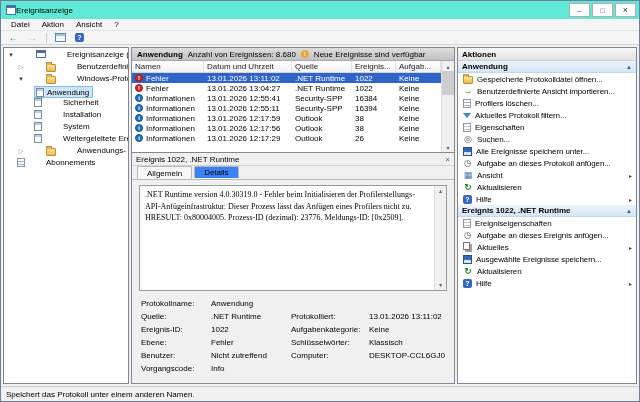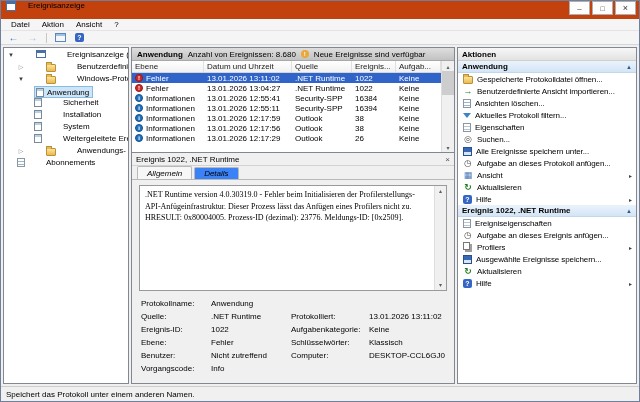--- a/index.html
+++ b/index.html
@@ -1,21 +1,21 @@
 <!DOCTYPE html>
 <html><head>
 <meta charset="utf-8">
 <style>
   *{margin:0;padding:0;box-sizing:border-box;}
   html,body{width:640px;height:402px;overflow:hidden;}
   body{font-family:"Liberation Sans","DejaVu Sans",sans-serif;font-size:8px;color:#000;background:#f0f0f0;}
   .window{width:640px;height:402px;display:flex;flex-direction:column;border:1px solid #70809c;background:#f0f0f0;}
 
   
-  .titlebar{height:18px;background:#c2410c;display:flex;align-items:flex-start;padding:0 0 0 5px;gap:12px;flex:none;}
+  .titlebar{height:18px;background:#5eead4;display:flex;align-items:center;padding:0 0 0 5px;gap:0;flex:none;}
   .app-icon{width:10px;height:10px;background:#fff;border:1px solid #4a6fa5;box-shadow:inset 0 2px 0 #4a6fa5;flex:none;}
   .title{white-space:nowrap;}
   .win-controls{margin-left:auto;display:flex;align-items:center;padding-right:3px;gap:2px;}
   .win-btn{width:21px;height:14px;border:1px solid #aeaeae;background:#fdfdfd;display:flex;align-items:center;justify-content:center;font-size:8px;color:#333;}
   .glyph-min::before{content:"\2013";}
   .glyph-max::before{content:"\25A1";font-size:7px;}
   .glyph-close::before{content:"\00D7";font-size:9px;}
 
   
   .menubar{height:12px;background:#f5f5f5;display:flex;align-items:center;padding-left:4px;flex:none;border-bottom:1px solid #e4e4e4;}
@@ -89,21 +89,21 @@
   .sarrow.up::before{content:"\25B4";}
   .sarrow.down::before{content:"\25BE";}
   .sthumb{height:24px;background:#cdcdcd;flex:none;}
   .strack{flex:1;}
 
   
   .detail{flex:1;min-height:0;display:flex;flex-direction:column;background:#f0f0f0;}
   .detail-header{height:13px;flex:none;background:#f0f0f0;border-bottom:1px solid #d2d2d2;display:flex;align-items:center;padding:0 4px;gap:4px;}
   .dclose{margin-left:auto;color:#555;font-size:8px;}
   .dclose::before{content:"\00D7";}
-  .tabbar{height:14px;flex:none;display:flex;align-items:flex-end;background:#f0f0f0;padding-left:5px;border-bottom:1px solid #b9b9b9;font-style:italic;}
+  .tabbar{height:14px;flex:none;display:flex;background:#f0f0f0;padding-left:5px;border-bottom:1px solid #b9b9b9;}
   .tab{height:12px;display:flex;align-items:center;padding:0 9px;border:1px solid #b9b9b9;border-bottom:none;background:#3b82f6;margin-right:2px;border-radius:2px 2px 0 0;}
   .tab.active{background:#f7f7f7;height:13px;}
   .tabpage{flex:1;min-height:0;display:flex;flex-direction:column;padding:5px 7px 0 7px;background:#f0f0f0;}
   .desc-box{height:106px;flex:none;background:#fff;border:1px solid #9a9a9a;position:relative;padding:3px 17px 3px 5px;line-height:1.45;overflow:hidden;font-family:Liberation Serif, serif;}
   .mini-scroll{position:absolute;top:0;right:0;bottom:0;width:12px;background:#f0f0f0;border-left:1px solid #ddd;display:flex;flex-direction:column;}
   .fields{display:grid;grid-template-columns:70px 80px 78px 1fr;padding:8px 2px;row-gap:4px;align-content:start;}
   .fl{color:#000;white-space:nowrap;overflow:hidden;}
   .fv{white-space:nowrap;overflow:hidden;}
 
   
@@ -217,21 +217,21 @@
     <div class="panel middle-panel">
       <div class="log-header">
         <span class="log-title">Anwendung</span>
         <span>Anzahl von Ereignissen: 8.680</span>
         <span class="i-alert"></span>
         <span>Neue Ereignisse sind verfügbar</span>
       </div>
 
       <div class="events">
         <div class="thead">
-          <span class="th c0">Ebene</span>
+          <span class="th c0">Namen</span>
           <span class="th c1">Datum und Uhrzeit</span>
           <span class="th c2">Quelle</span>
           <span class="th c3">Ereignis...</span>
           <span class="th c4">Aufgab...</span>
         </div>
 
         <div class="tr selected">
           <span class="td c0">
               <span class="lvl-ic lvl-error"></span>
               <span>Fehler</span>
@@ -373,21 +373,21 @@
       <div class="action-item">
         <span class="ic i-folder"></span>
         <span class="alabel">Gespeicherte Protokolldatei öffnen...</span>
       </div>
       <div class="action-item">
         <span class="ic i-import"></span>
         <span class="alabel">Benutzerdefinierte Ansicht importieren...</span>
       </div>
       <div class="action-item">
         <span class="ic i-doc"></span>
-        <span class="alabel">Ansichten löschen...</span>
+        <span class="alabel">Profilers löschen...</span>
       </div>
       <div class="action-item">
         <span class="ic i-funnel"></span>
         <span class="alabel">Aktuelles Protokoll filtern...</span>
       </div>
       <div class="action-item">
         <span class="ic i-props"></span>
         <span class="alabel">Eigenschaften</span>
       </div>
       <div class="action-item">
@@ -424,21 +424,21 @@
       <div class="action-item">
         <span class="ic i-props"></span>
         <span class="alabel">Ereigniseigenschaften</span>
       </div>
       <div class="action-item">
         <span class="ic i-clock"></span>
         <span class="alabel">Aufgabe an dieses Ereignis anfügen...</span>
       </div>
       <div class="action-item">
         <span class="i-copy"></span>
-        <span class="alabel">Profilers</span>
+        <span class="alabel">Aktuelles</span>
         <span class="sub"></span>
       </div>
       <div class="action-item">
         <span class="ic i-save"></span>
         <span class="alabel">Ausgewählte Ereignisse speichern...</span>
       </div>
       <div class="action-item">
         <span class="ic i-refresh"></span>
         <span class="alabel">Aktualisieren</span>
       </div>

